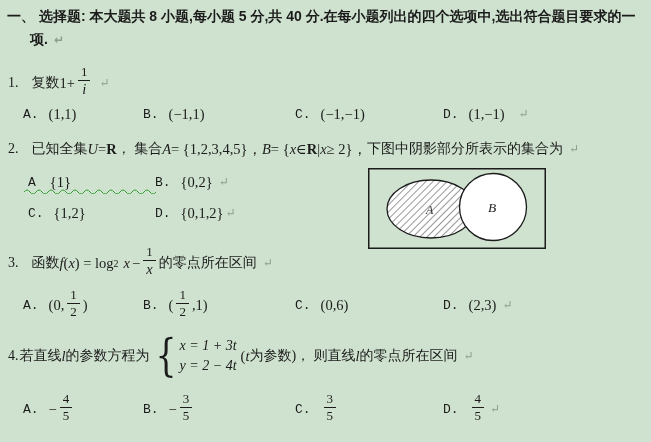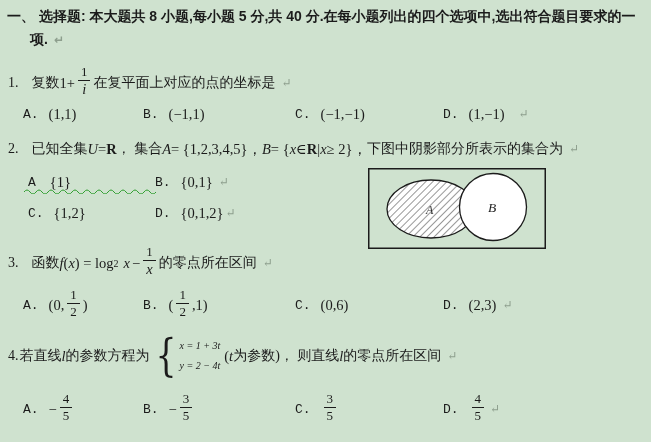--- a/index.html
+++ b/index.html
@@ -25,21 +25,21 @@
   .frac .fn{display:block;border-bottom:1px solid #1b1b1b;padding:0 3px;}
   .frac .fd{display:block;}
   .sub{font-size:10px;vertical-align:-3px;}
   .pilcrow{color:#8d9e8d;font-size:12px;margin-left:6px;}
   .olab{font-family:"Liberation Mono","DejaVu Sans Mono",monospace;font-size:13px;margin-right:10px;}
   .oval{font-size:14.5px;}
   .opt{position:absolute;display:flex;align-items:center;height:100%;}
   .optrow{position:absolute;left:0;width:651px;}
   .brace{font-family:"DejaVu Serif",serif;font-size:44px;font-weight:400;line-height:42px;
          display:inline-block;transform:scaleX(0.75);margin:0 0 0 2px;}
-  .eqs{display:inline-block;font-style:italic;font-size:10px;line-height:20px;margin-right:4px;}
+  .eqs{display:inline-block;font-style:italic;font-size:14px;line-height:20px;margin-right:4px;}
   .eqs span{display:block;}
   .mlx{margin-left:5px;margin-right:2px;}
   svg text{font-family:"Liberation Serif","DejaVu Serif",serif;}
 </style>
 </head>
 <body>
 
 <div class="page" style="background: rgb(207, 226, 207);">
 
   <div class="abs hdr" style="left:7px;top:8px;">一、 选择题: 本大题共 8 小题,每小题 5 分,共 40 分.在每小题列出的四个选项中,选出符合题目要求的一</div>
@@ -48,21 +48,20 @@
   </div>
 
   <div class="abs qrow" style="left:8px;top:60px;height:46px;">
     <span class="qnum">1.</span>
     <span class="cn">复数 </span>
     <span class="m">1+</span>
     <span class="frac">
       <span class="fn">1</span>
       <span class="fd it">i</span>
     </span>
-    <span class="cn">在复平面上对应的点的坐标是</span>
     <span class="pilcrow">↵</span>
   </div>
 
   <div class="optrow" style="top:104px;height:20px;">
     <span class="opt" style="left:23px;">
       <span class="olab">A.</span>
       <span class="oval">(1,1)</span>
     </span>
     <span class="opt" style="left:143px;">
       <span class="olab">B.</span>
@@ -100,21 +99,21 @@
     <span class="pilcrow">↵</span>
   </div>
 
   <div class="optrow" style="top:172px;height:20px;">
     <span class="opt" style="left:28px;">
       <span class="olab" style="margin-right:14px;">A</span>
       <span class="oval">{1}</span>
     </span>
     <span class="opt" style="left:155px;">
       <span class="olab">B.</span>
-      <span class="oval">{0,1}</span>
+      <span class="oval">{0,2}</span>
       <span class="pilcrow">↵</span>
     </span>
   </div>
 
   <svg class="abs" style="left:23px;top:188px;" width="136" height="6" viewBox="0 0 136 6">
     <path d="M1 4 q3 -4 6 0 t6 0 t6 0 t6 0 t6 0 t6 0 t6 0 t6 0 t6 0 t6 0 t6 0 t6 0 t6 0 t6 0 t6 0 t6 0 t6 0 t6 0 t6 0 t6 0 t6 0 t6 0" fill="none" stroke="#2f9e2f" stroke-width="1"></path>
   </svg>
 
   <div class="optrow" style="top:203px;height:20px;">
     <span class="opt" style="left:28px;">

